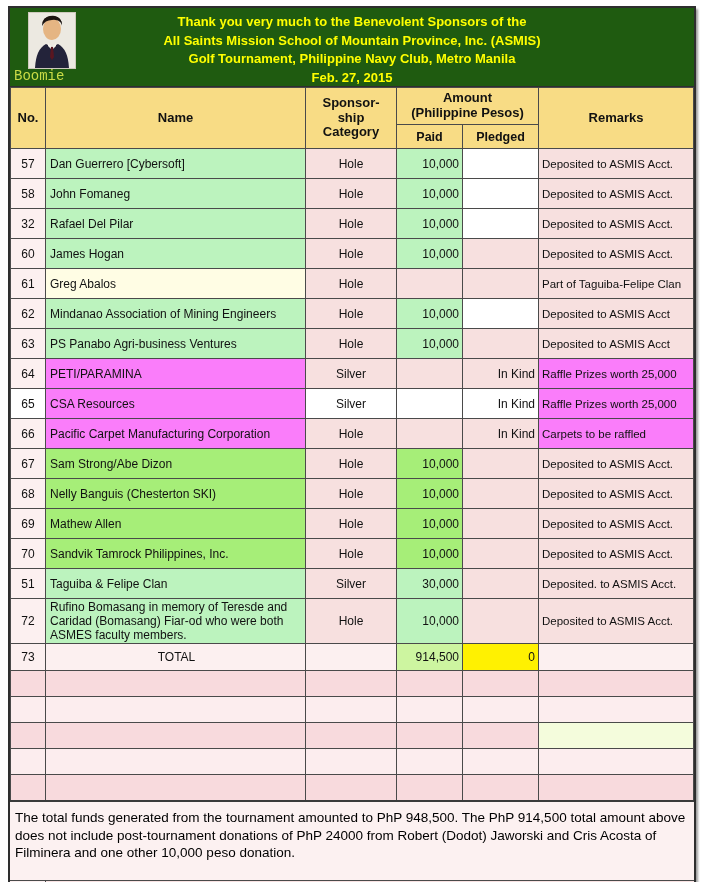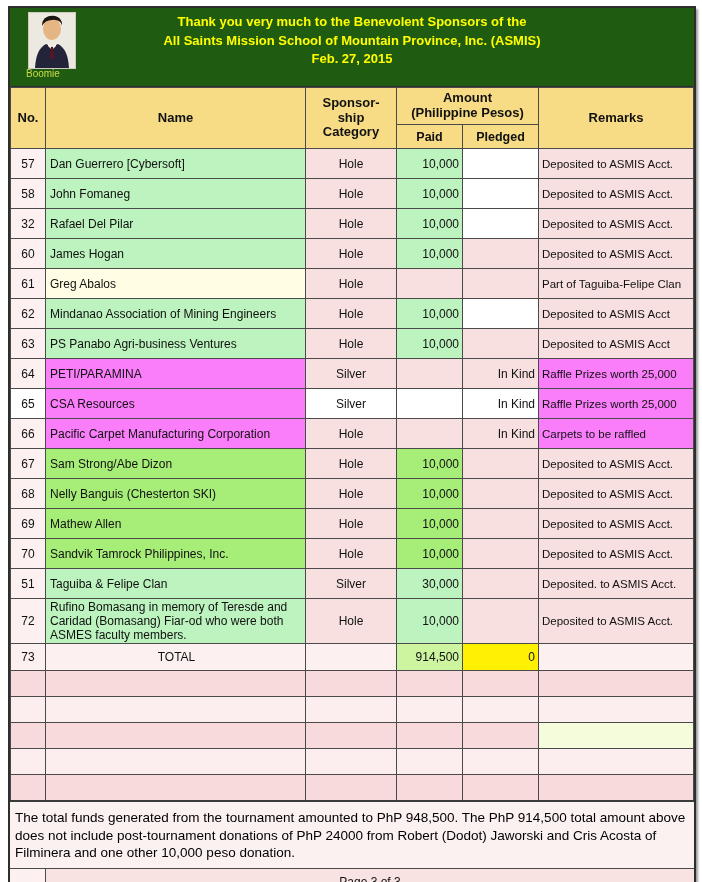--- a/index.html
+++ b/index.html
@@ -26,23 +26,23 @@
     color:var(--title_yellow); font-weight:bold; font-size:13px; line-height:18.5px;
     text-align:center;
     border-radius:7px;
   }
   .photo{
     position:absolute; left:18px; top:4px; width:46px; height:55px;
     background:#e9e6df; overflow:hidden; border:1px solid #cfcabd;
   }
   .photo svg{display:block;}
   .photo-caption{
-    position:absolute; left:16px; top:60px;
-    font-family:Liberation Sans, sans-serif;
-    color:var(--boomie_text); font-size:10px;
+    position:absolute; left:4px; top:60px;
+    font-family:Liberation Mono, monospace;
+    color:var(--boomie_text); font-size:14px;
   }
   
   table{border-collapse:collapse; width:100%; table-layout:fixed;}
   th,td{border:1px solid #4a4a4a; overflow:hidden;}
   thead th{
     background:var(--header_tan); font-size:13px; font-weight:bold; color:#111;
     vertical-align:middle; white-space:pre-line; line-height:1.12;
   }
   thead tr.h1 th{height:34px;}
   thead tr.h2 th{height:21px; font-size:12.5px;}
@@ -68,21 +68,21 @@
   .bg-pale{background:var(--pale);}
   .bg-white{background:var(--white);}
   .bg-totalgreen{background:var(--total_green);text-align:right;}
   .bg-yellow{background:var(--total_yellow);}
   .bg-dark{background:var(--empty_dark);}
   .bg-light{background:var(--empty_light);}
   .bg-greenish{background:var(--empty_greenish);}
   
   .note{
     background:var(--footer_bg); font-size:13.5px; line-height:17.5px; color:#000;
-    padding:7px 6px 6px 5px; min-height:62px; box-sizing:border-box;
+    padding:7px 6px 18px 5px; min-height:62px; box-sizing:border-box;
   }
   .page-row{
     display:flex; height:27px; border-top:1px solid #4a4a4a;
     background:var(--page_bg); font-size:12px; align-items:stretch;
   }
   .page-row .stub{width:35px; border-right:1px solid #4a4a4a; background:var(--pale);}
   .page-row .label{flex:1; display:flex; align-items:center; justify-content:center; color:#111;}
 </style>
 </head>
 <body>
@@ -98,20 +98,21 @@
         <path d="M14 8 Q18 2 26 3 Q33 5 33 12 Q30 5 23 5 Q17 5 14 8 Z" fill="#1c1410"></path>
         <path d="M6 55 Q7 36 17 31 L23 34 L29 31 Q39 36 40 55 Z" fill="#23233a"></path>
         <path d="M19 30 L23 34 L27 30 L27 33 L23 37 L19 33 Z" fill="#f5f2ea"></path>
         <path d="M22 34 L24 34 L25 44 L23 47 L21 44 Z" fill="#5a1620"></path>
       </svg>
     </div>
     <div class="photo-caption">Boomie</div>
     <div class="banner-titles">
       <div>Thank you very much to the Benevolent Sponsors of the</div>
       <div>All Saints Mission School of Mountain Province, Inc. (ASMIS)</div>
+      <div>Golf Tournament, Philippine Navy Club, Metro Manila</div>
       <div>Feb. 27, 2015</div>
     </div>
   </div>
 
   <table>
     <colgroup>
       <col style="width:35px">
         <col style="width:260px">
         <col style="width:91px">
       <col style="width:66px">

